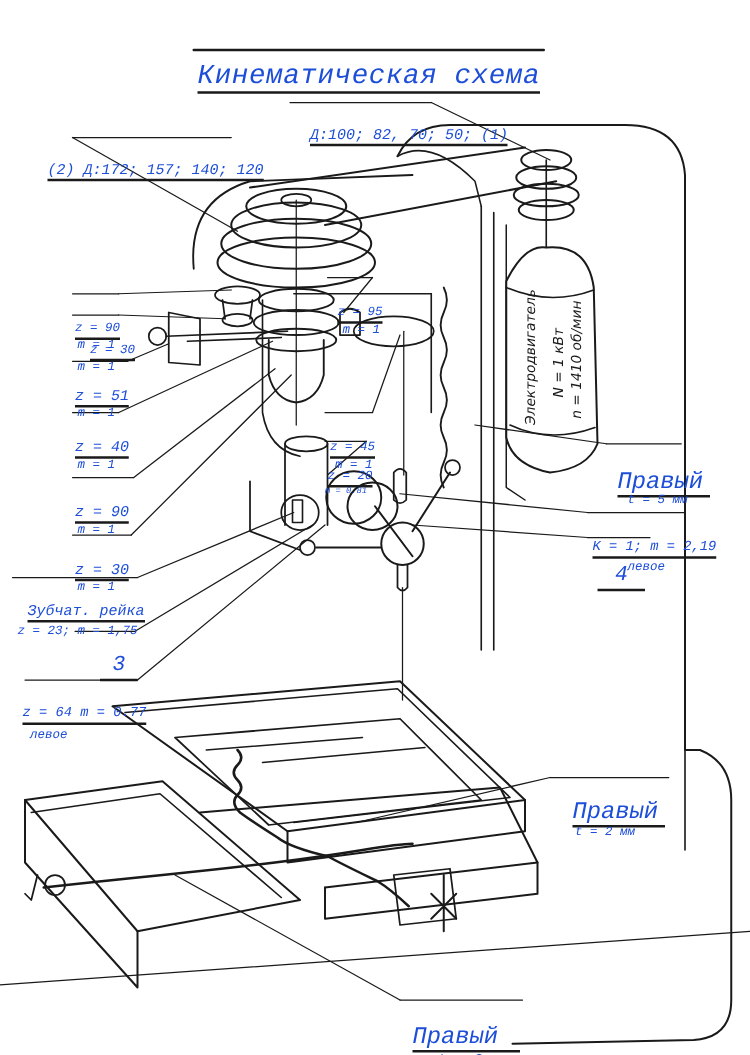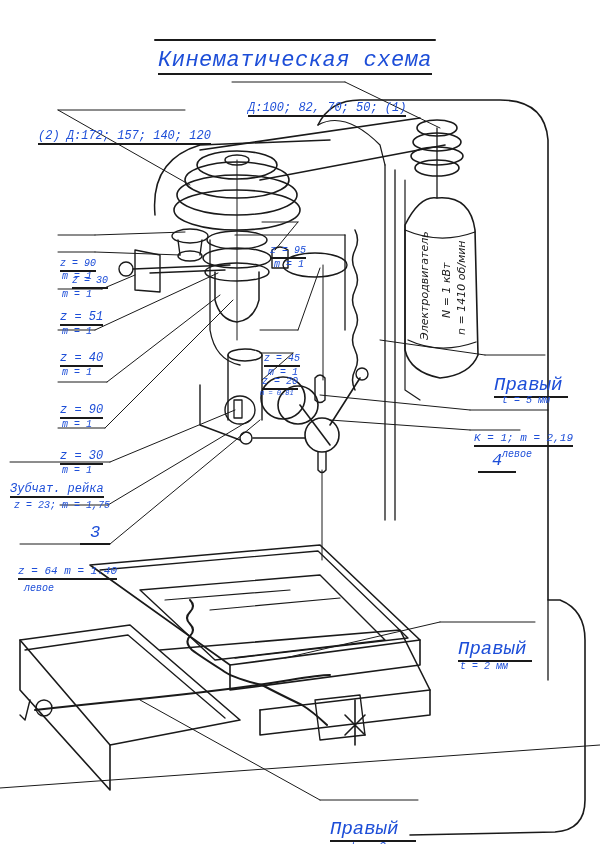--- a/index.html
+++ b/index.html
@@ -188,26 +188,26 @@
 <div class="lbl s9" style="left:62px; top:254px;">m = 1</div>
 <div class="lbl s12 u" style="left:60px; top:275px;">z = 51</div>
 <div class="lbl s9" style="left:62px; top:291px;">m = 1</div>
 <div class="lbl s12 u" style="left:60px; top:316px;">z = 40</div>
 <div class="lbl s9" style="left:62px; top:332px;">m = 1</div>
 <div class="lbl s12 u" style="left:60px; top:368px;">z = 90</div>
 <div class="lbl s9" style="left:62px; top:384px;">m = 1</div>
 <div class="lbl s12 u" style="left:60px; top:414px;">z = 30</div>
 <div class="lbl s9" style="left:62px; top:430px;">m = 1</div>
 
-<div class="lbl s12 u" style="left:10px; top:447px;">Зубчат. рейка</div>
+<div class="lbl s12 u" style="left:22px; top:447px;">Зубчат. рейка</div>
 <div class="lbl s10" style="left:14px; top:465px;">z = 23; m = 1,75</div>
 
 <div class="lbl s16 u" style="left:80px; top:488px; padding:0 10px 2px 10px;">3</div>
 
-<div class="lbl s11 u" style="left:18px; top:530px;">z = 64  m = 1.40</div>
+<div class="lbl s11 u" style="left:18px; top:530px;">z = 64  m = 0.77</div>
 <div class="lbl s10" style="left:24px; top:548px;">левое</div>
 
 <div class="lbl s9 u" style="left:270px; top:210px;">z = 95</div>
 <div class="lbl s9" style="left:274px; top:224px;">m = 1</div>
 <div class="lbl s10 u" style="left:264px; top:318px;">z = 45</div>
 <div class="lbl s9" style="left:268px; top:332px;">m = 1</div>
 <div class="lbl s9 u" style="left:262px; top:341px;">z = 20</div>
 <div class="lbl s9" style="left:260px; top:354px; font-size:7px;">m = 0.81</div>
 
 <div class="motor-text" style="left:418px; top:340px;">Электродвигатель</div>

